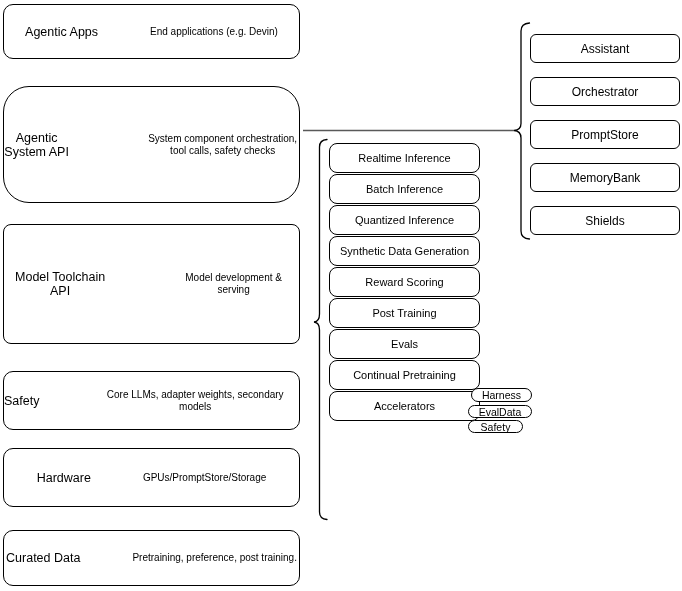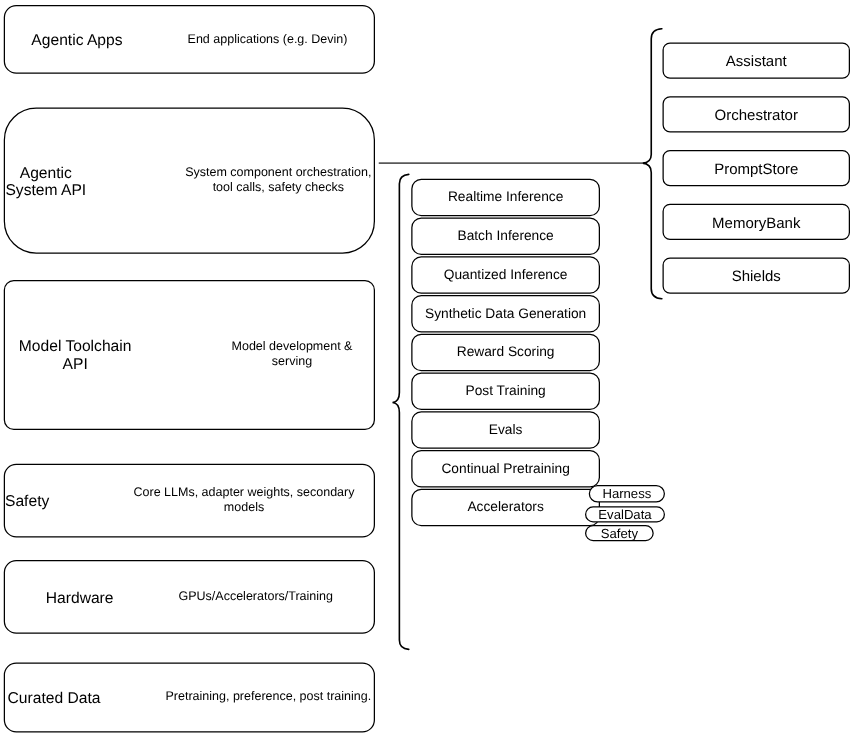--- a/index.html
+++ b/index.html
@@ -82,21 +82,21 @@
 <div class="node" id="node-model-toolchain-api">
   <div class="title">Model Toolchain API</div>
   <div class="subtitle">Model development &amp; serving</div>
 </div>
 <div class="node" id="node-models">
   <div class="title">Safety</div>
   <div class="subtitle">Core LLMs, adapter weights, secondary models</div>
 </div>
 <div class="node" id="node-hardware">
   <div class="title">Hardware</div>
-  <div class="subtitle">GPUs/Accelerators/Training</div>
+  <div class="subtitle">GPUs/PromptStore/Storage</div>
 </div>
 <div class="node" id="node-curated-data">
   <div class="title">Curated Data</div>
   <div class="subtitle">Pretraining, preference, post training.</div>
 </div>
 
 <div id="toolchain-list">
     <div class="mid-box">Realtime Inference</div>
     <div class="mid-box">Batch Inference</div>
     <div class="mid-box">Quantized Inference</div>

